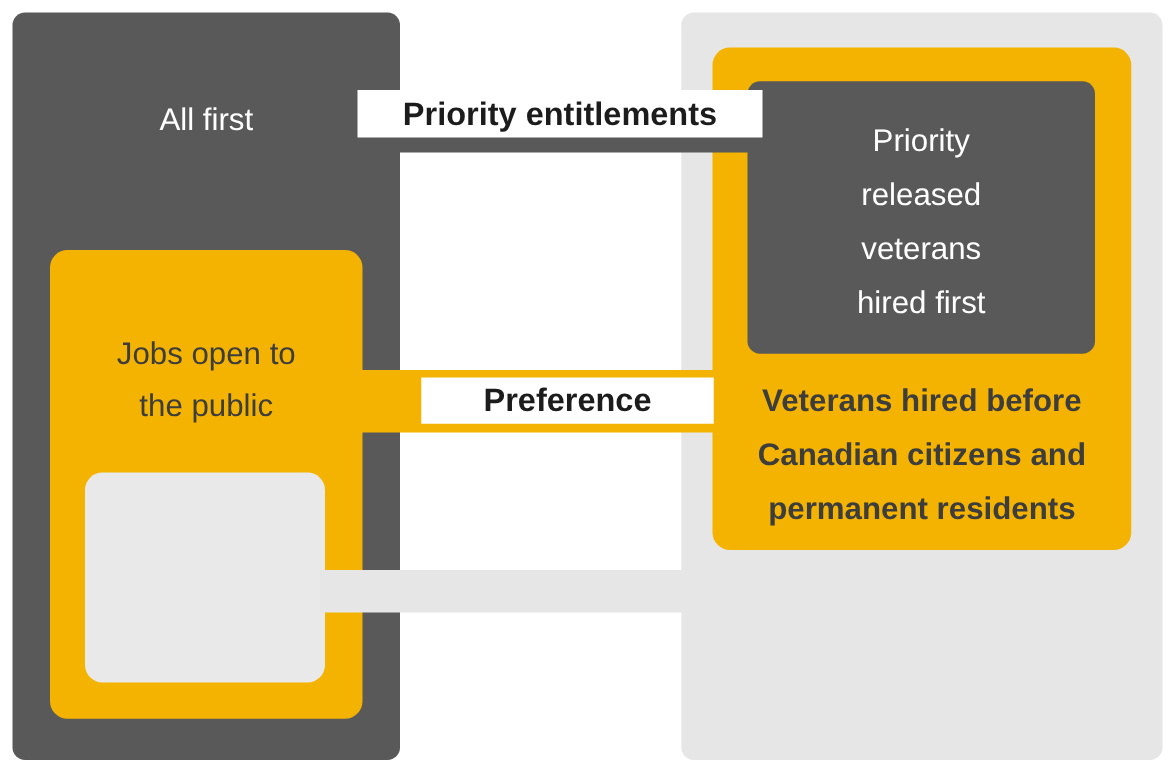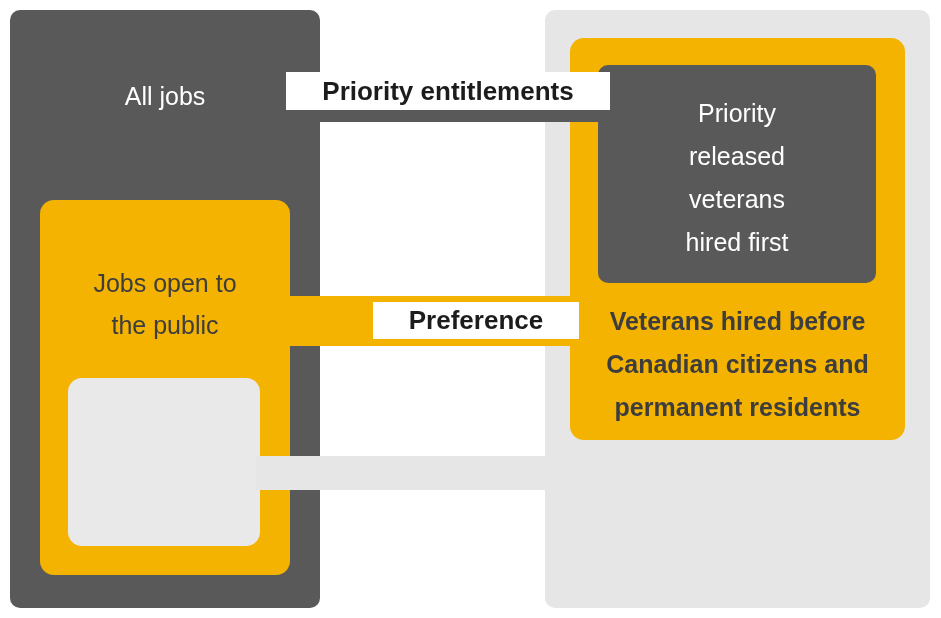--- a/index.html
+++ b/index.html
@@ -65,21 +65,21 @@
   
   .label {
     background: var(--background, #ffffff);
     display: flex; align-items: center; justify-content: center;
     font-weight: bold;
     font-size: 26px;
     color: var(--label-text, #1c1c1c);
     white-space: nowrap;
   }
   .priority-label { left: 286px; top: 72px; width: 324px; height: 38px; }
-  .preference-label { left: 337px; top: 302px; width: 206px; height: 37px; margin-left: 36px; }
+  .preference-label { left: 337px; top: 302px; width: 234px; height: 37px; }
 
   
   .text {
     text-align: center;
     font-size: 25px;
     line-height: 32px;
   }
   .all-jobs-title {
     left: 10px; top: 80px; width: 310px;
     color: var(--white-text, #ffffff);
@@ -113,18 +113,18 @@
   <div class="shape gold-box-left"></div>
   <div class="shape inner-gray-box"></div>
 
   <div class="connector dark-connector"></div>
   <div class="connector gold-connector"></div>
   <div class="connector gray-connector"></div>
 
   <div class="label priority-label">Priority entitlements</div>
   <div class="label preference-label">Preference</div>
 
-  <div class="text all-jobs-title">All jobs</div>
+  <div class="text all-jobs-title">All first</div>
   <div class="text jobs-open-label">Jobs open to the public</div>
   <div class="text medically-label">Priority released veterans hired first</div>
   <div class="text veterans-label">Veterans hired before Canadian citizens and permanent residents</div>
 
 </div>
 
 </body></html>

